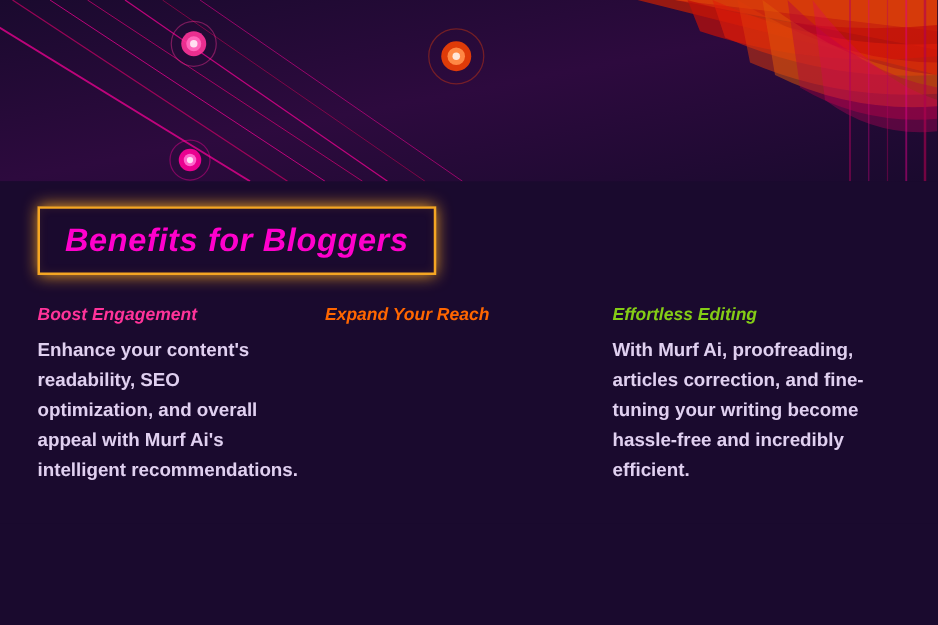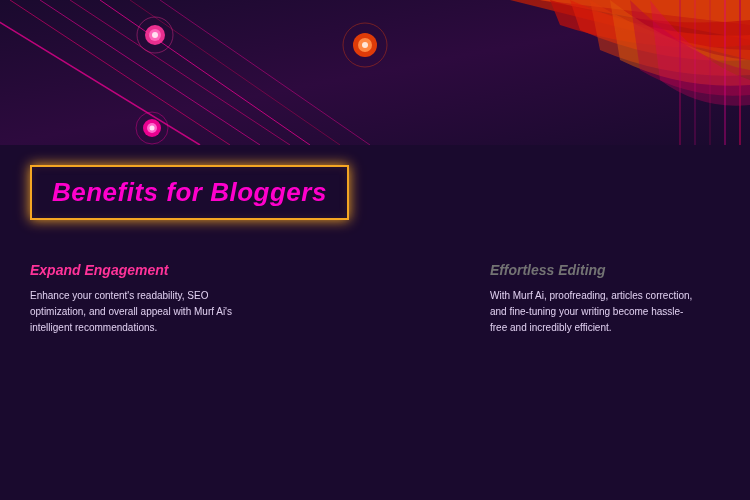--- a/index.html
+++ b/index.html
@@ -33,21 +33,21 @@
     .content-area {
       width: 750px;
       background: #1a0a2e;
       padding: 20px 30px 30px 30px;
     }
 
     .benefits-title-box {
       display: inline-block;
       border: 2px solid #f5a623;
       padding: 10px 20px;
-      margin-bottom: 42px;
+      margin-bottom: 23px;
       box-shadow: 0 0 12px #f5a623, inset 0 0 8px rgba(245,166,35,0.1);
     }
 
     .benefits-title {
       color: #ff00cc;
       font-size: 26px;
       font-weight: 900;
       font-style: italic;
       letter-spacing: 0.5px;
     }
@@ -64,26 +64,26 @@
 
     .column-title {
       font-size: 14px;
       font-weight: 900;
       font-style: italic;
       margin-bottom: 10px;
     }
 
     .column-title.pink { color: #ff3399; }
     .column-title.orange { color: #ff6600; }
-    .column-title.gold { color: #737373; }
+    .column-title.gold { color: #84cc16; }
 
     .column-body {
       color: #e0d0f0;
-      font-size: 10px;
-      font-weight: 400;
+      font-size: 15px;
+      font-weight: 700;
       line-height: 1.6;
       font-family: Arial, sans-serif;
     }
   </style>
 </head>
 <body>
 
 <div class="hero-banner">
   <div class="hero-lines">
     <svg viewBox="0 0 750 145" preserveAspectRatio="xMidYMid slice" xmlns="http://www.w3.org/2000/svg">
@@ -159,25 +159,26 @@
 <div class="content-area">
   
   <div class="benefits-title-box">
     <span class="benefits-title">Benefits for Bloggers</span>
   </div>
 
   
   <div class="columns">
 
     <div class="column">
-      <div class="column-title pink">Expand Engagement</div>
+      <div class="column-title pink">Boost Engagement</div>
       <div class="column-body">Enhance your content's readability, SEO optimization, and overall appeal with Murf Ai's intelligent recommendations.</div>
     </div>
 
     <div class="column">
+      <div class="column-title orange">Expand Your Reach</div>
     </div>
 
     <div class="column">
       <div class="column-title gold">Effortless Editing</div>
       <div class="column-body">With Murf Ai, proofreading, articles correction, and fine-tuning your writing become hassle-free and incredibly efficient.</div>
     </div>
 
   </div>
 </div>
 

